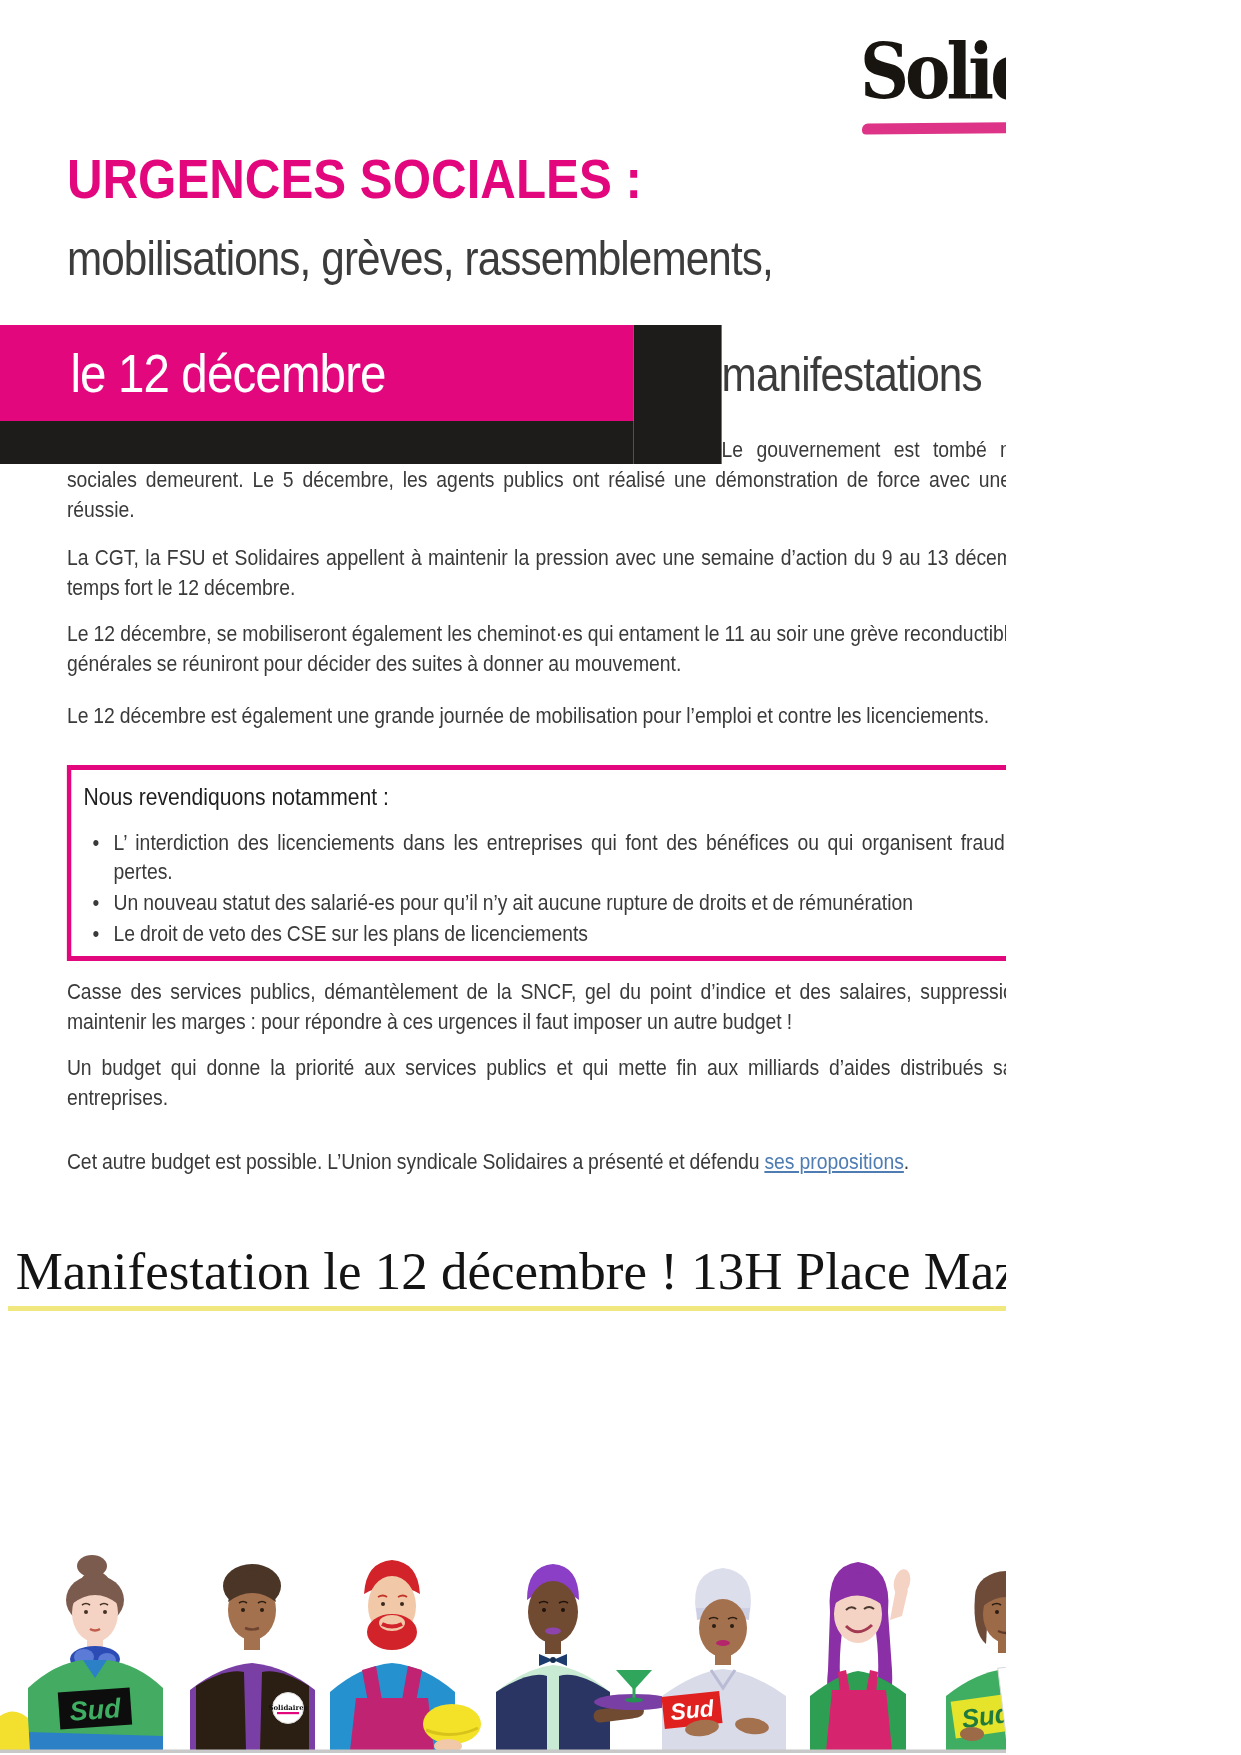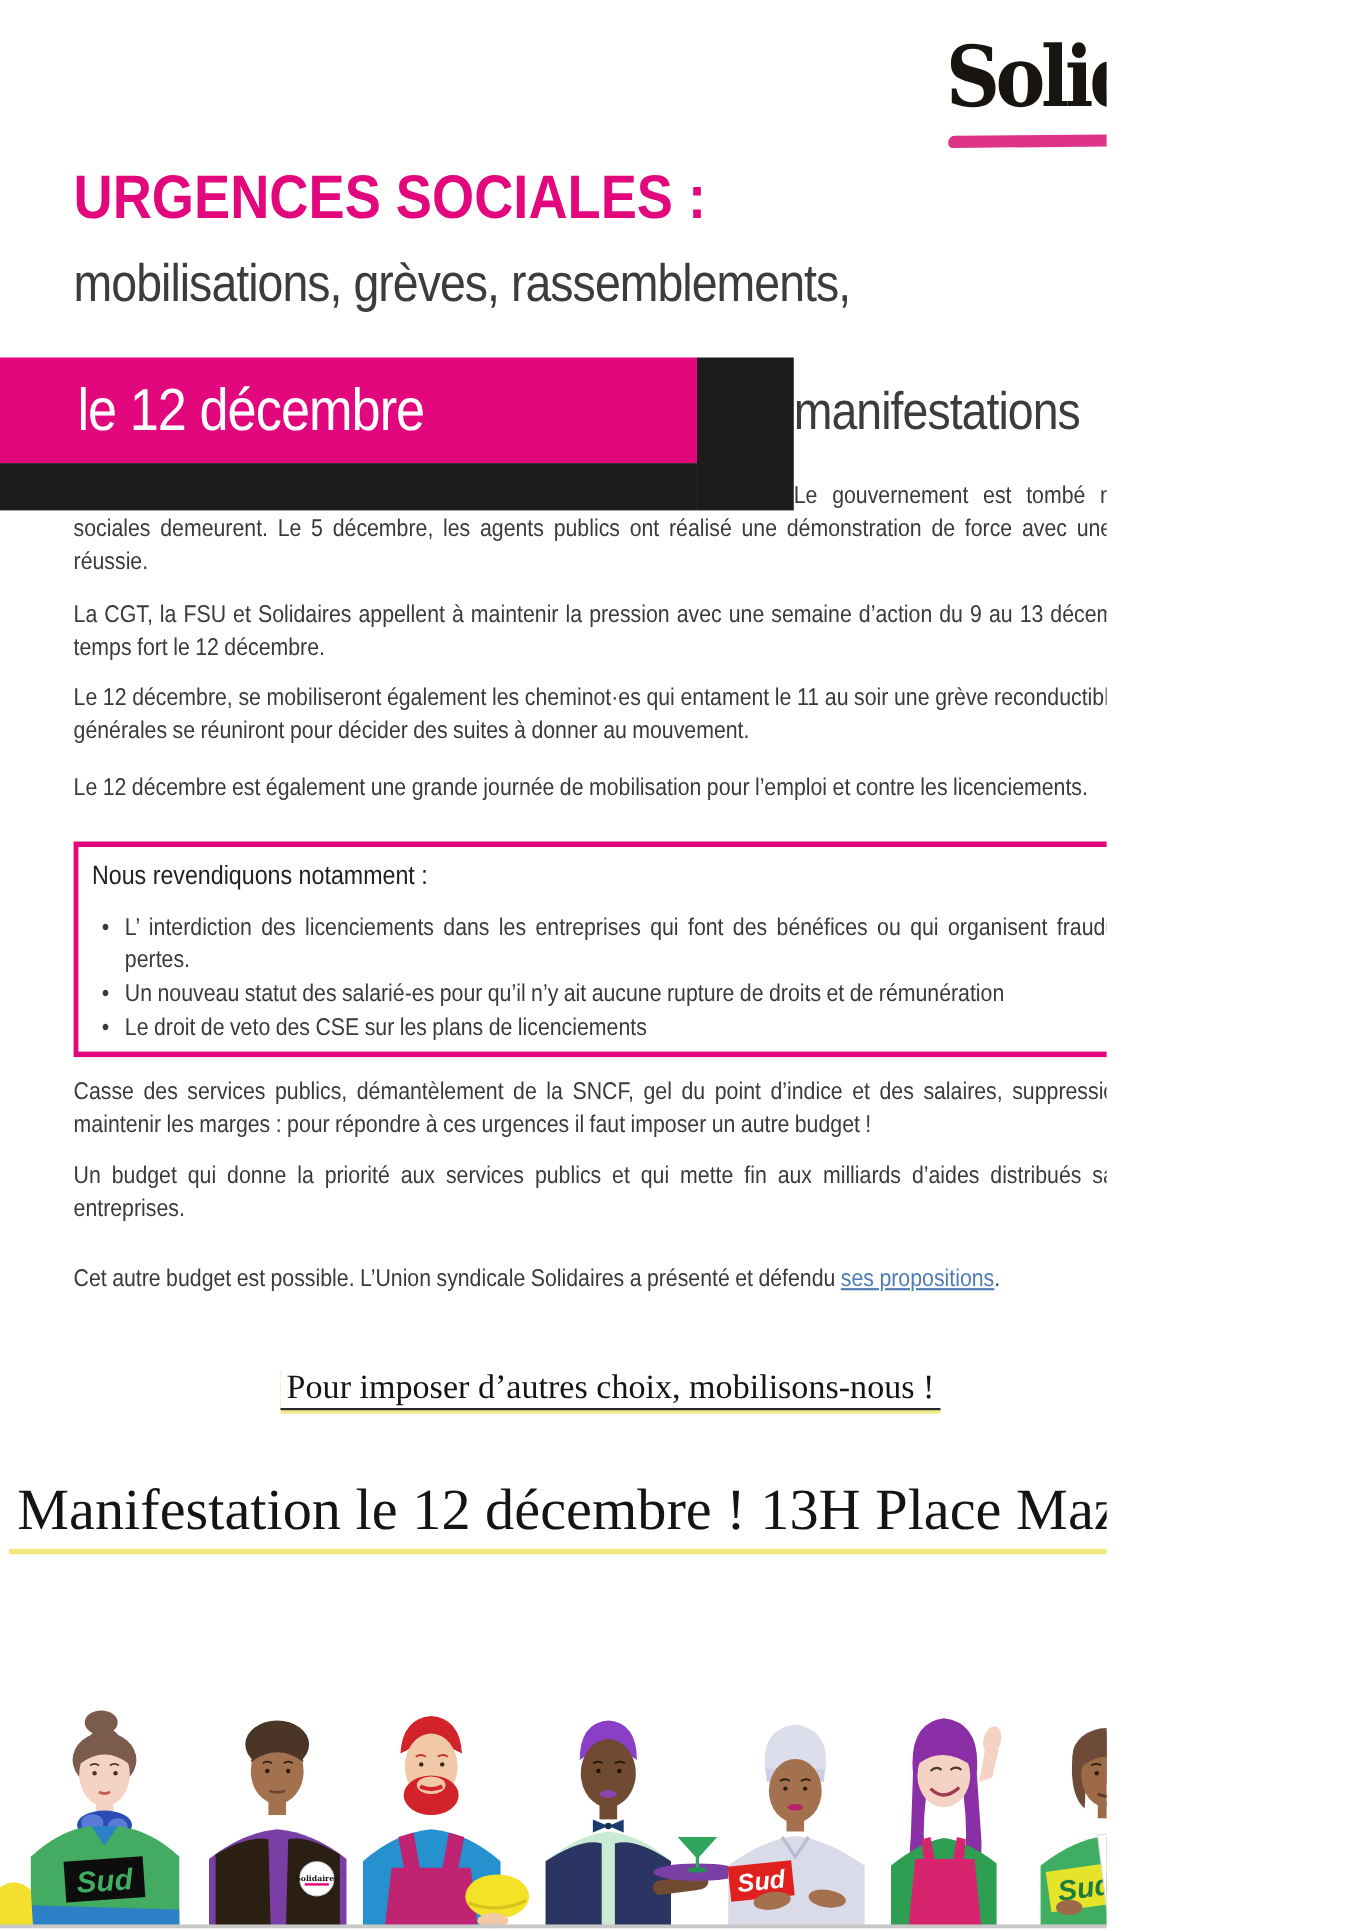--- a/index.html
+++ b/index.html
@@ -105,23 +105,20 @@
         <li>Un nouveau statut des salarié-es pour qu’il n’y ait aucune rupture de droits et de rémunération</li>
         <li>Le droit de veto des CSE sur les plans de licenciements</li>
       </ul>
     </div>
 
     <p class="para p5">Casse des services publics, démantèlement de la SNCF, gel du point d’indice et des salaires, suppressions d’emplois pour maintenir les marges : pour répondre à ces urgences il faut imposer un autre budget !</p>
     <p class="para p6">Un budget qui donne la priorité aux services publics et qui mette fin aux milliards d’aides distribués sans conditions aux entreprises.</p>
     <p class="para p7"><span>Cet autre budget est possible. L’Union syndicale Solidaires a présenté et défendu </span><a href="#" class="link">ses propositions</a><span>.</span></p>
   </div>
 
-  <div class="callout-row">
-    <span class="callout-text">Pour imposer d’autres choix, mobilisons-nous  !</span>
-  </div>
 
   <div class="headline-row">
     <span class="headline-text">Manifestation le 12 décembre ! 13H Place Mazelle</span>
   </div>
 
   <svg class="illustration" viewBox="0 0 1241 235" xmlns="http://www.w3.org/2000/svg">
 
     <g>
       <ellipse cx="92" cy="46" rx="15" ry="11" fill="#7b5b4e"></ellipse>
       <ellipse cx="95" cy="80" rx="29" ry="25" fill="#7b5b4e"></ellipse>

